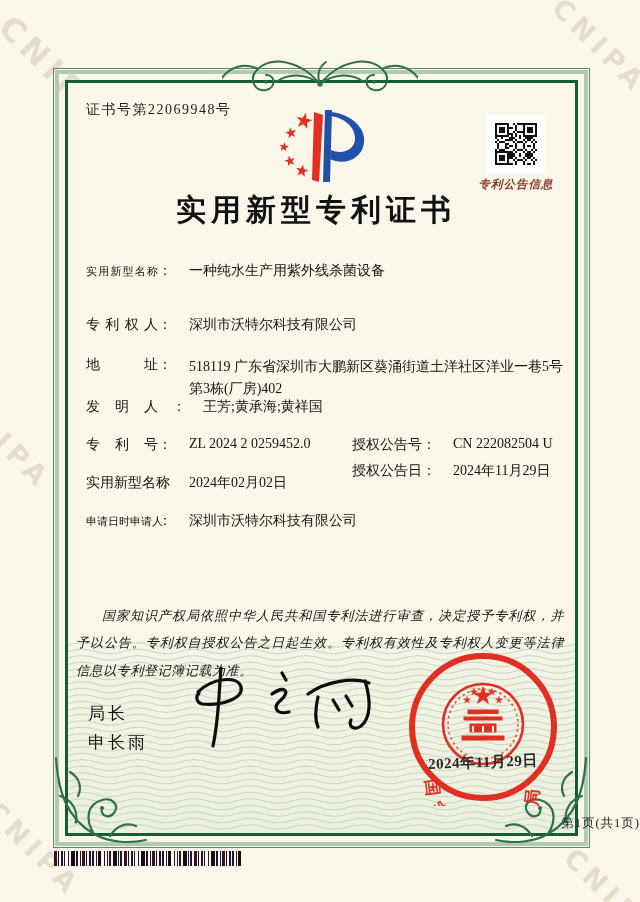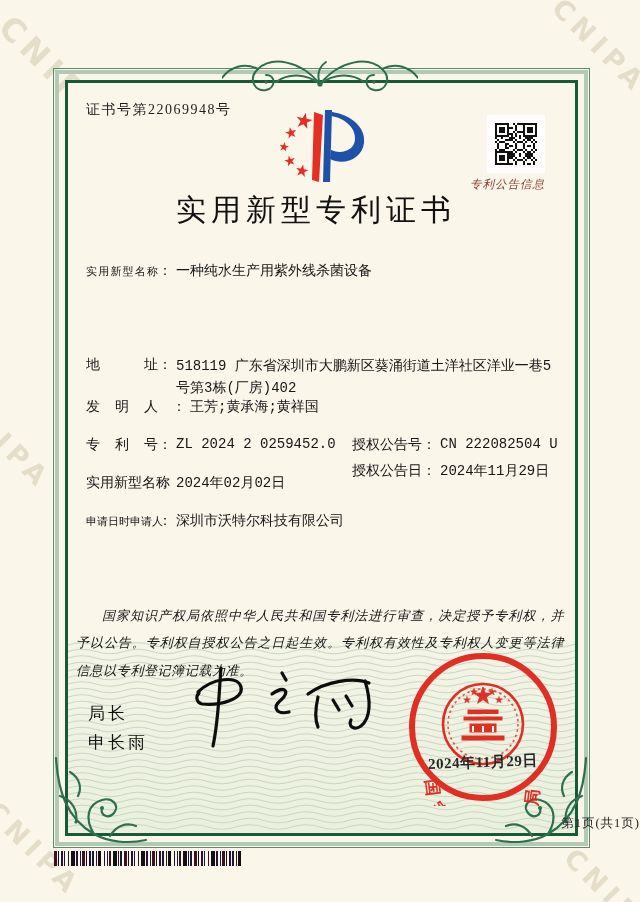--- a/index.html
+++ b/index.html
@@ -21,32 +21,32 @@
   .wavezone { position:absolute; left:0; right:0; bottom:0; height:192px;
               background:linear-gradient(180deg,#f4f4e7,#ebf0de); overflow:hidden; }
   .wavezone svg { display:block; }
 
   .flourish { position:absolute; pointer-events:none; }
 
   
   .certno { position:absolute; left:86px; top:101px; font-size:14px; letter-spacing:1.5px; color:#1c1c1c;text-align:right; }
   .logo { position:absolute; left:278px; top:108px; }
   .qrbox { position:absolute; left:487px; top:115px; width:58px; height:58px; background:#fff; }
-  .qrcap { position:absolute; left:470px; top:177px; width:92px; 
-           font-style:italic; font-size:11.5px; font-weight:normal; letter-spacing:1px; color:#8b392c; }
+  .qrcap { position:absolute; left:470px; top:177px; width:92px; text-align:center;
+           font-style:italic; font-size:11.5px; font-weight:bold; letter-spacing:1px; color:#8b392c; }
   .title { position:absolute; left:53px; width:526px; top:190px; text-align:center;
-           font-size:30px; font-weight:normal; letter-spacing:5px; color:#111; }
+           font-size:30px; font-weight:bold; letter-spacing:5px; color:#111; }
 
   
   .row { position:absolute; left:86px; font-size:14px; color:#151515; white-space:nowrap; }
   .row .lbl { display:inline-block; width:72px; text-align:justify; text-align-last:justify;
               vertical-align:top; }
   .row .lbl.small { font-size:11px; padding-top:2px; }
   .row .colon { display:inline-block; width:14px; vertical-align:top; }
-  .row .val { display:inline-block; vertical-align:top; margin-left:4px;font-family:Liberation Mono, monospace; }
+  .row .val { display:inline-block; vertical-align:top; margin-left:17px; }
   .row .val.wrap { width:384px; white-space:normal; line-height:1.55; }
   .rcol { left:352px; }
   .rcol .lbl { width:70px; }
 
   .statement { position:absolute; left:76px; top:602px; width:488px;
                font-style:italic; font-size:13px; line-height:2.1; letter-spacing:.6px;
                text-indent:2em; text-align:justify; color:#141414; }
 
   .signoff { position:absolute; left:88px; font-family:"Liberation Sans","DejaVu Sans",sans-serif;
              font-size:17px; letter-spacing:3px; color:#141414; }
@@ -420,20 +420,23 @@
       </svg>
   </div>
   <div class="qrcap">专利公告信息</div>
 
   <div class="title">实用新型专利证书</div>
 
   <div class="row" style="top:262px">
     <span class="lbl small">实用新型名称</span><span class="colon">：</span><span class="val">一种纯水生产用紫外线杀菌设备</span>
   </div>
 
+  <div class="row" style="top:316px">
+    <span class="lbl">专利权人</span><span class="colon">：</span><span class="val">深圳市沃特尔科技有限公司</span>
+  </div>
 
   <div class="row" style="top:356px">
     <span class="lbl">地址</span><span class="colon">：</span><span class="val wrap">518119 广东省深圳市大鹏新区葵涌街道土洋社区洋业一巷5号第3栋(厂房)402</span>
   </div>
 
   <div class="row" style="top:398px">
     <span class="lbl">发明人</span><span class="colon" hidden=""></span><span class="colon">：</span><span class="val">王芳;黄承海;黄祥国</span>
   </div>
 
   <div class="row" style="top:436px">

